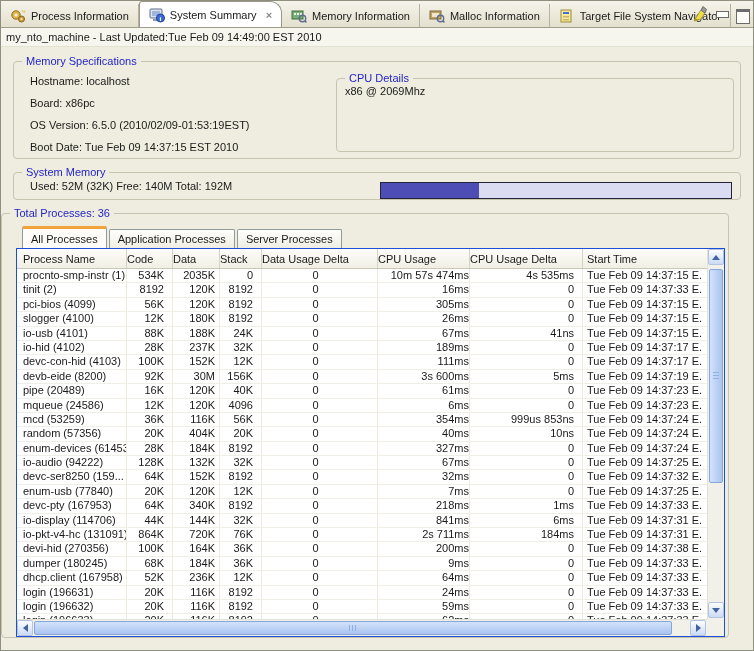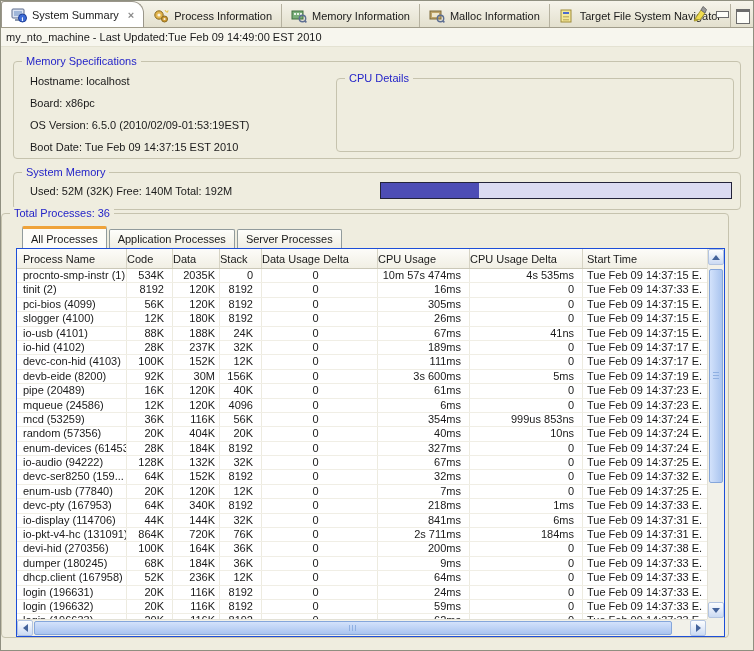--- a/index.html
+++ b/index.html
@@ -26,21 +26,21 @@
   .statusline{position:absolute;left:0;top:27px;right:0;height:19px;background:#F7F6EE;
     border-bottom:1px solid #E4E2D2;display:flex;align-items:center;padding-left:5px;box-sizing:border-box;}
   
   .gb{position:absolute;border:1px solid #C6C3AE;border-radius:4px;box-sizing:border-box;}
   .gb-title{position:absolute;top:-7px;left:8px;background:#EFEDDF;padding:0 4px;color:#2424C8;}
   .gb1{left:12px;top:60px;width:728px;height:98px;}
   .specs{position:absolute;left:0;top:8px;}
   .specline{height:22px;display:flex;align-items:center;padding-left:16px;}
   .gbcpu{left:322px;top:16px;width:398px;height:74px;position:absolute;border:1px solid #C6C3AE;border-radius:4px;box-sizing:border-box;}
   .cpuval{padding:6px 0 0 8px;}
-  .gb2{left:12px;top:171px;width:728px;height:38px;}
+  .gb2{left:12px;top:171px;width:728px;height:28px;}
   .memtext{position:absolute;left:16px;top:0;bottom:0;display:flex;align-items:center;}
   .membar{position:absolute;left:366px;top:9px;width:352px;height:17px;border:1px solid #23233A;
     background:#DBDBF2;box-sizing:border-box;}
   .memfill{height:100%;background:#4D4DB5;}
   .gb3{left:0;top:212px;width:728px;height:425px;}
   
   .ptabs{position:absolute;left:20px;top:11px;height:23px;display:flex;align-items:flex-end;}
   .ptab{box-sizing:border-box;height:19px;display:flex;align-items:center;padding:0 8px;
     border:1px solid #919B9C;border-bottom:none;border-radius:2px 2px 0 0;margin-right:2px;
     background:linear-gradient(#FEFEFB,#F0EEE3);white-space:nowrap;}
@@ -54,21 +54,21 @@
     white-space:nowrap;overflow:hidden;}
   .tbody{position:absolute;left:0;top:20px;width:690px;height:350px;overflow:hidden;}
   .tr{display:flex;height:14.4px;box-sizing:border-box;border-bottom:1px solid #F0EEE5;}
   .td{box-sizing:border-box;border-right:1px solid #EDEBE0;white-space:nowrap;overflow:hidden;
     line-height:13px;font-size:11px;}
   .c0{width:110px;padding-left:6px;text-align:left;}
   .c1{width:46px;padding-right:8px;text-align:right;}
   .c2{width:47px;padding-right:4px;text-align:right;}
   .c3{width:42px;padding-right:8px;text-align:right;}
   .c4{width:116px;padding-right:8px;text-align:center;}
-  .c5{width:92px;padding-right:8px;text-align:right;}
+  .c5{width:92px;padding-right:0;text-align:right;}
   .c6{width:113px;padding-right:8px;text-align:right;}
   .c7{width:124px;padding-left:4px;text-align:left;border-right:none;}
   
   .vscroll{position:absolute;right:0;top:0;width:17px;height:370px;background:#F2F1E9;border-left:1px solid #E3E1D6;box-sizing:border-box;}
   .hscroll{position:absolute;left:0;top:370px;width:690px;height:17px;background:#F2F1E9;border-top:1px solid #E3E1D6;box-sizing:border-box;}
   .corner{position:absolute;right:0;top:370px;width:17px;height:17px;background:#F2F1E9;}
   .sbtn{position:absolute;box-sizing:border-box;border:1px solid #B3C4E0;border-radius:2px;
     background:linear-gradient(#FDFEFF,#CBDAF3);display:flex;align-items:center;justify-content:center;}
   .vbtn{left:0;width:16px;height:16px;}
   .hbtn{top:0;width:16px;height:16px;}
@@ -85,44 +85,44 @@
     border:1px solid #85A6DB;border-radius:2px;background:linear-gradient(#D3E2FB,#A9C4EF);}
   .hthumb::after{content:"";position:absolute;top:3px;bottom:3px;left:50%;width:8px;margin-left:-4px;
     background:repeating-linear-gradient(to right,#8FB0E2 0 1px,rgba(0,0,0,0) 1px 3px);}
 </style>
 </head>
 <body>
 
 <div class="app">
 
   <div class="tabstrip">
+    <div class="vtab">
+      <span class="ticon">
+        <svg width="16" height="16" viewBox="0 0 16 16">
+            <circle cx="6" cy="7" r="4.2" fill="#E2B44C" stroke="#8A6A1E"></circle>
+            <circle cx="6" cy="7" r="1.6" fill="#FBF3DC"></circle>
+            <circle cx="11.5" cy="11" r="3" fill="#CE9A33" stroke="#8A6A1E"></circle>
+            <circle cx="11.5" cy="11" r="1.1" fill="#FBF3DC"></circle>
+            <path d="M12 2 l1.2 2 2-1.2 -1.2 2" stroke="#E8C348" fill="none"></path>
+          </svg>
+      </span>
+      <span>Process Information</span>
+    </div>
     <div class="vtab active">
       <span class="ticon">
         <svg width="16" height="16" viewBox="0 0 16 16">
             <rect x="1" y="2" width="12" height="9" rx="1" fill="#DCE4F2" stroke="#5A6B8C"></rect>
             <rect x="3" y="4" width="8" height="5" fill="#9FB6D9"></rect>
             <rect x="4" y="12" width="6" height="2" fill="#8A97AD"></rect>
             <circle cx="11.5" cy="11" r="4" fill="#3D6BD6" stroke="#1E3E96"></circle>
             <text x="11.5" y="13.6" font-size="6.5" text-anchor="middle" fill="#fff" font-family="Liberation Serif,serif" font-weight="bold">i</text>
           </svg>
       </span>
       <span>System Summary</span>
       <span class="closex">×</span>
-    </div>
-    <div class="vtab">
-      <span class="ticon">
-        <svg width="16" height="16" viewBox="0 0 16 16">
-            <circle cx="6" cy="7" r="4.2" fill="#E2B44C" stroke="#8A6A1E"></circle>
-            <circle cx="6" cy="7" r="1.6" fill="#FBF3DC"></circle>
-            <circle cx="11.5" cy="11" r="3" fill="#CE9A33" stroke="#8A6A1E"></circle>
-            <circle cx="11.5" cy="11" r="1.1" fill="#FBF3DC"></circle>
-            <path d="M12 2 l1.2 2 2-1.2 -1.2 2" stroke="#E8C348" fill="none"></path>
-          </svg>
-      </span>
-      <span>Process Information</span>
     </div>
     <div class="vtab">
       <span class="ticon">
         <svg width="16" height="16" viewBox="0 0 16 16">
             <rect x="1" y="3" width="11" height="8" fill="#79AE79" stroke="#3F6E3F"></rect>
             <rect x="3" y="5" width="2" height="2" fill="#E6F2E6"></rect>
             <rect x="6" y="5" width="2" height="2" fill="#E6F2E6"></rect>
             <rect x="9" y="5" width="2" height="2" fill="#E6F2E6"></rect>
             <circle cx="11.5" cy="10.5" r="3.2" fill="none" stroke="#5C6E92" stroke-width="1.4"></circle>
             <line x1="13.7" y1="12.7" x2="15.4" y2="14.4" stroke="#5C6E92" stroke-width="1.6"></line>
@@ -177,20 +177,21 @@
   <div class="gb gb1">
     <span class="gb-title">Memory Specifications</span>
     <div class="specs">
       <div class="specline">Hostname: localhost</div>
       <div class="specline">Board: x86pc</div>
       <div class="specline">OS Version: 6.5.0 (2010/02/09-01:53:19EST)</div>
       <div class="specline">Boot Date: Tue Feb 09 14:37:15 EST 2010</div>
     </div>
     <div class="gbcpu">
       <span class="gb-title">CPU Details</span>
+      <div class="cpuval">x86 @ 2069Mhz</div>
     </div>
   </div>
 
   <div class="gb gb2">
     <span class="gb-title">System Memory</span>
     <div class="memtext">Used: 52M (32K)  Free: 140M  Total: 192M</div>
     <div class="membar">
       <div class="memfill" style="width: 28%;"></div>
     </div>
   </div>

